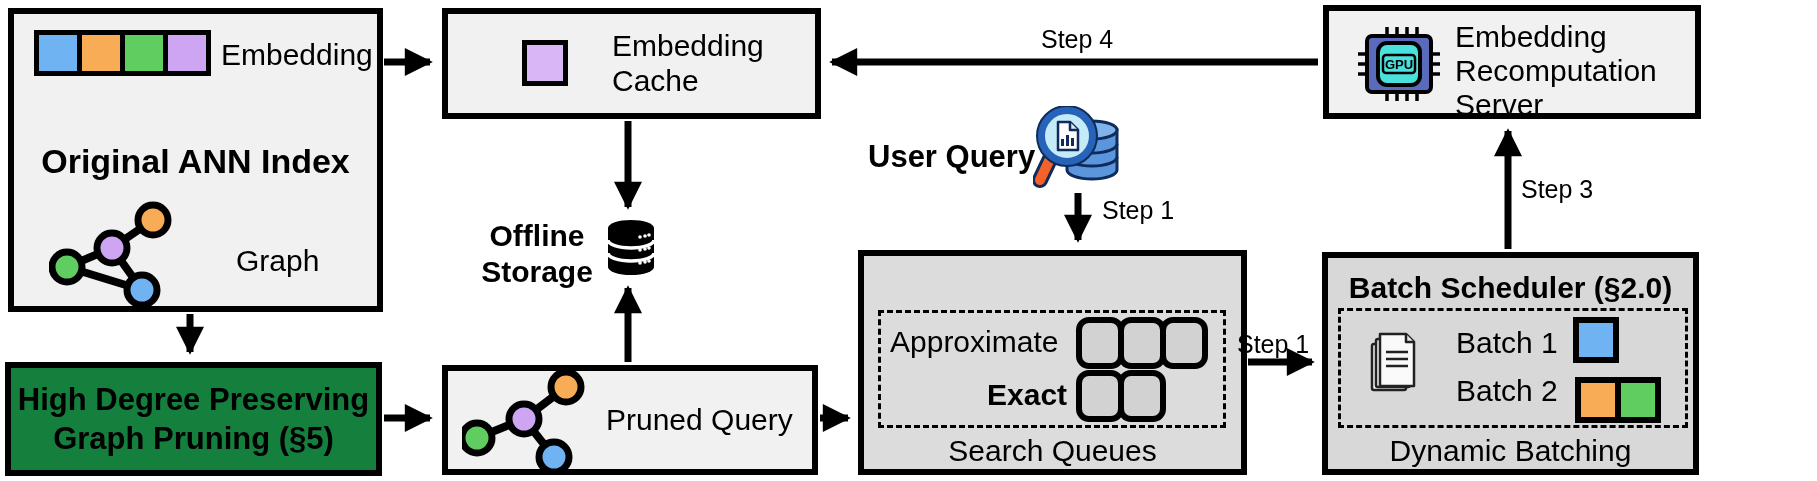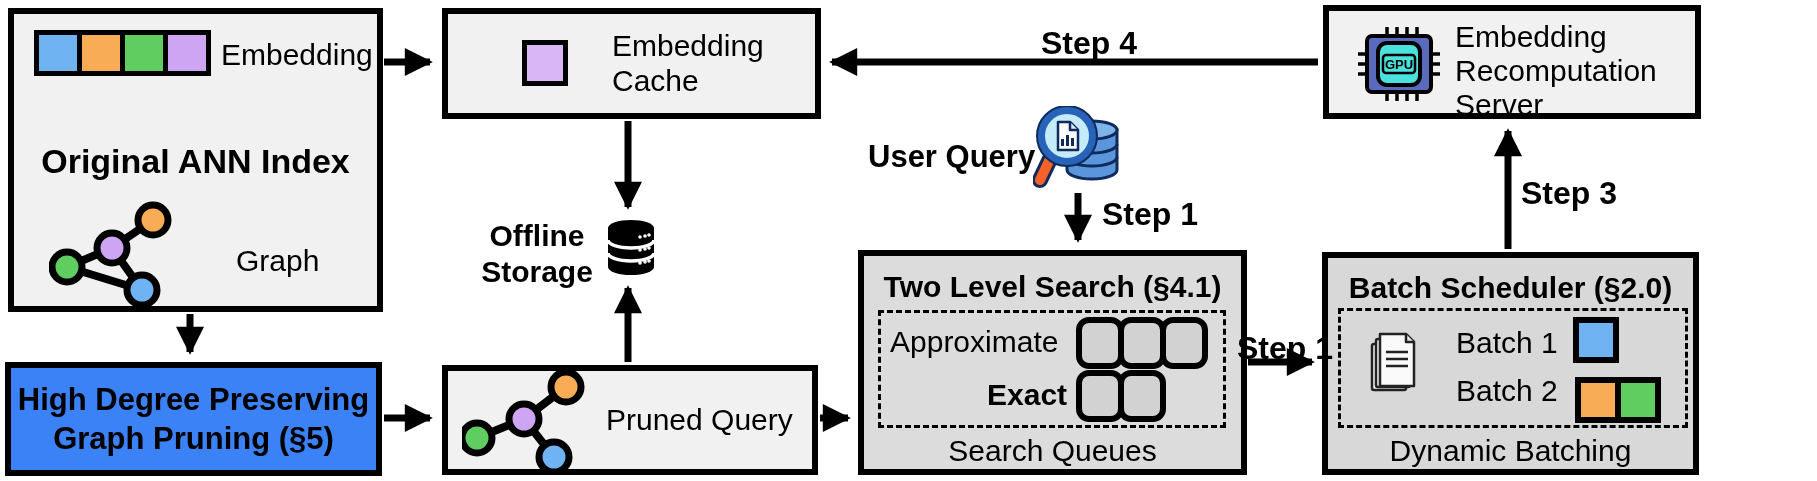--- a/index.html
+++ b/index.html
@@ -5,21 +5,21 @@
   html,body{margin:0;padding:0;background:#ffffff;}
   body{font-family:"Liberation Sans", sans-serif;color:#000;}
   #canvas{position:relative;width:1817px;height:481px;background:#ffffff;overflow:hidden;}
   .box{position:absolute;border:6px solid #000;box-sizing:border-box;}
   .bg-light{background:#F1F1F1;}
   .bg-gray{background:#DBDBDB;}
   .lbl{position:absolute;font-size:30px;line-height:34px;white-space:nowrap;}
   .bold{font-weight:bold;}
   .preline{white-space:pre-line;}
   .center{left:0;right:0;text-align:center;}
-  .steplbl{position:absolute;font-size:32px;font-weight:bold;white-space:nowrap;}
+  .steplbl{position:absolute;font-size:25px;font-weight:normal;white-space:nowrap;}
   
   .sq{box-sizing:border-box;border:5px solid #000;}
   .strip{position:absolute;display:flex;}
   .strip .sq{width:48px;height:46px;}
   .strip .sq + .sq{margin-left:-5px;}
   .c-blue{background:#6FB3F2;}
   .c-orange{background:#F7AC55;}
   .c-green{background:#60CD60;}
   .c-purple{background:#CDA5F2;}
   .c-cachepurple{background:#D9B6F5;}
@@ -56,21 +56,21 @@
       <line x1="63" y1="52" x2="93" y2="94" stroke="#000" stroke-width="8"></line>
       <line x1="18" y1="71" x2="93" y2="94" stroke="#000" stroke-width="8"></line>
       <circle cx="104" cy="24" r="15" fill="#F7AC55" stroke="#000" stroke-width="7"></circle>
       <circle cx="63" cy="52" r="15" fill="#CDA5F2" stroke="#000" stroke-width="7"></circle>
       <circle cx="18" cy="71" r="15" fill="#60CD60" stroke="#000" stroke-width="7"></circle>
       <circle cx="93" cy="94" r="15" fill="#6FB3F2" stroke="#000" stroke-width="7"></circle>
     </svg>
     <div class="lbl" style="left:222px;top:230px;">Graph</div>
   </div>
 
-  <div class="box bg-gray" style="left:5px;top:362px;width:377px;height:114px;background:#3b82f6;display:flex;align-items:center;justify-content:center;">
+  <div class="box bg-gray" style="left:5px;top:362px;width:377px;height:114px;background:#15803d;display:flex;align-items:center;justify-content:center;">
     <div class="bold preline" style="font-size:31px;line-height:39px;text-align:center;">High Degree Preserving
 Graph Pruning (§5)</div>
   </div>
 
   <div class="box bg-light" style="left:442px;top:8px;width:379px;height:111px;">
     <div class="sq c-cachepurple" style="position:absolute;left:74px;top:26px;width:46px;height:46px;"></div>
     <div class="lbl preline" style="left:164px;top:14px;line-height:35px;">Embedding
 Cache</div>
   </div>
 
@@ -120,21 +120,20 @@
     <circle cx="34" cy="30" r="30" fill="none" stroke="#0F2B5B" stroke-width="2"></circle>
 
     <path d="M25,16 h12 l8,8 v20 h-20 z" fill="#FDFDFD" stroke="#0F2B5B" stroke-width="2.5" stroke-linejoin="round"></path>
     <path d="M37,16 v8 h8" fill="#D8EFF8" stroke="#0F2B5B" stroke-width="2.5" stroke-linejoin="round"></path>
     <rect x="28" y="33" width="3" height="7" fill="#0F2B5B"></rect>
     <rect x="33" y="29" width="3" height="11" fill="#0F2B5B"></rect>
     <rect x="38" y="32" width="3" height="8" fill="#0F2B5B"></rect>
   </svg>
 
   <div class="box" style="left:858px;top:250px;width:389px;height:225px;background:#DCDCDC;">
-    <div class="lbl bold center" style="top:14px;">Two Level Search (§4.1)</div>
     <div class="dashed" style="left:14px;top:54px;width:348px;height:118px;"></div>
     <div class="lbl" style="left:26px;top:69px;">Approximate</div>
     <div class="slots" style="left:212px;top:61px;">
       <div class="slot"></div>
       <div class="slot"></div>
       <div class="slot"></div>
     </div>
     <div class="lbl" style="left:123px;top:122px;font-weight:bold;">Exact</div>
     <div class="slots" style="left:212px;top:114px;">
       <div class="slot"></div>

